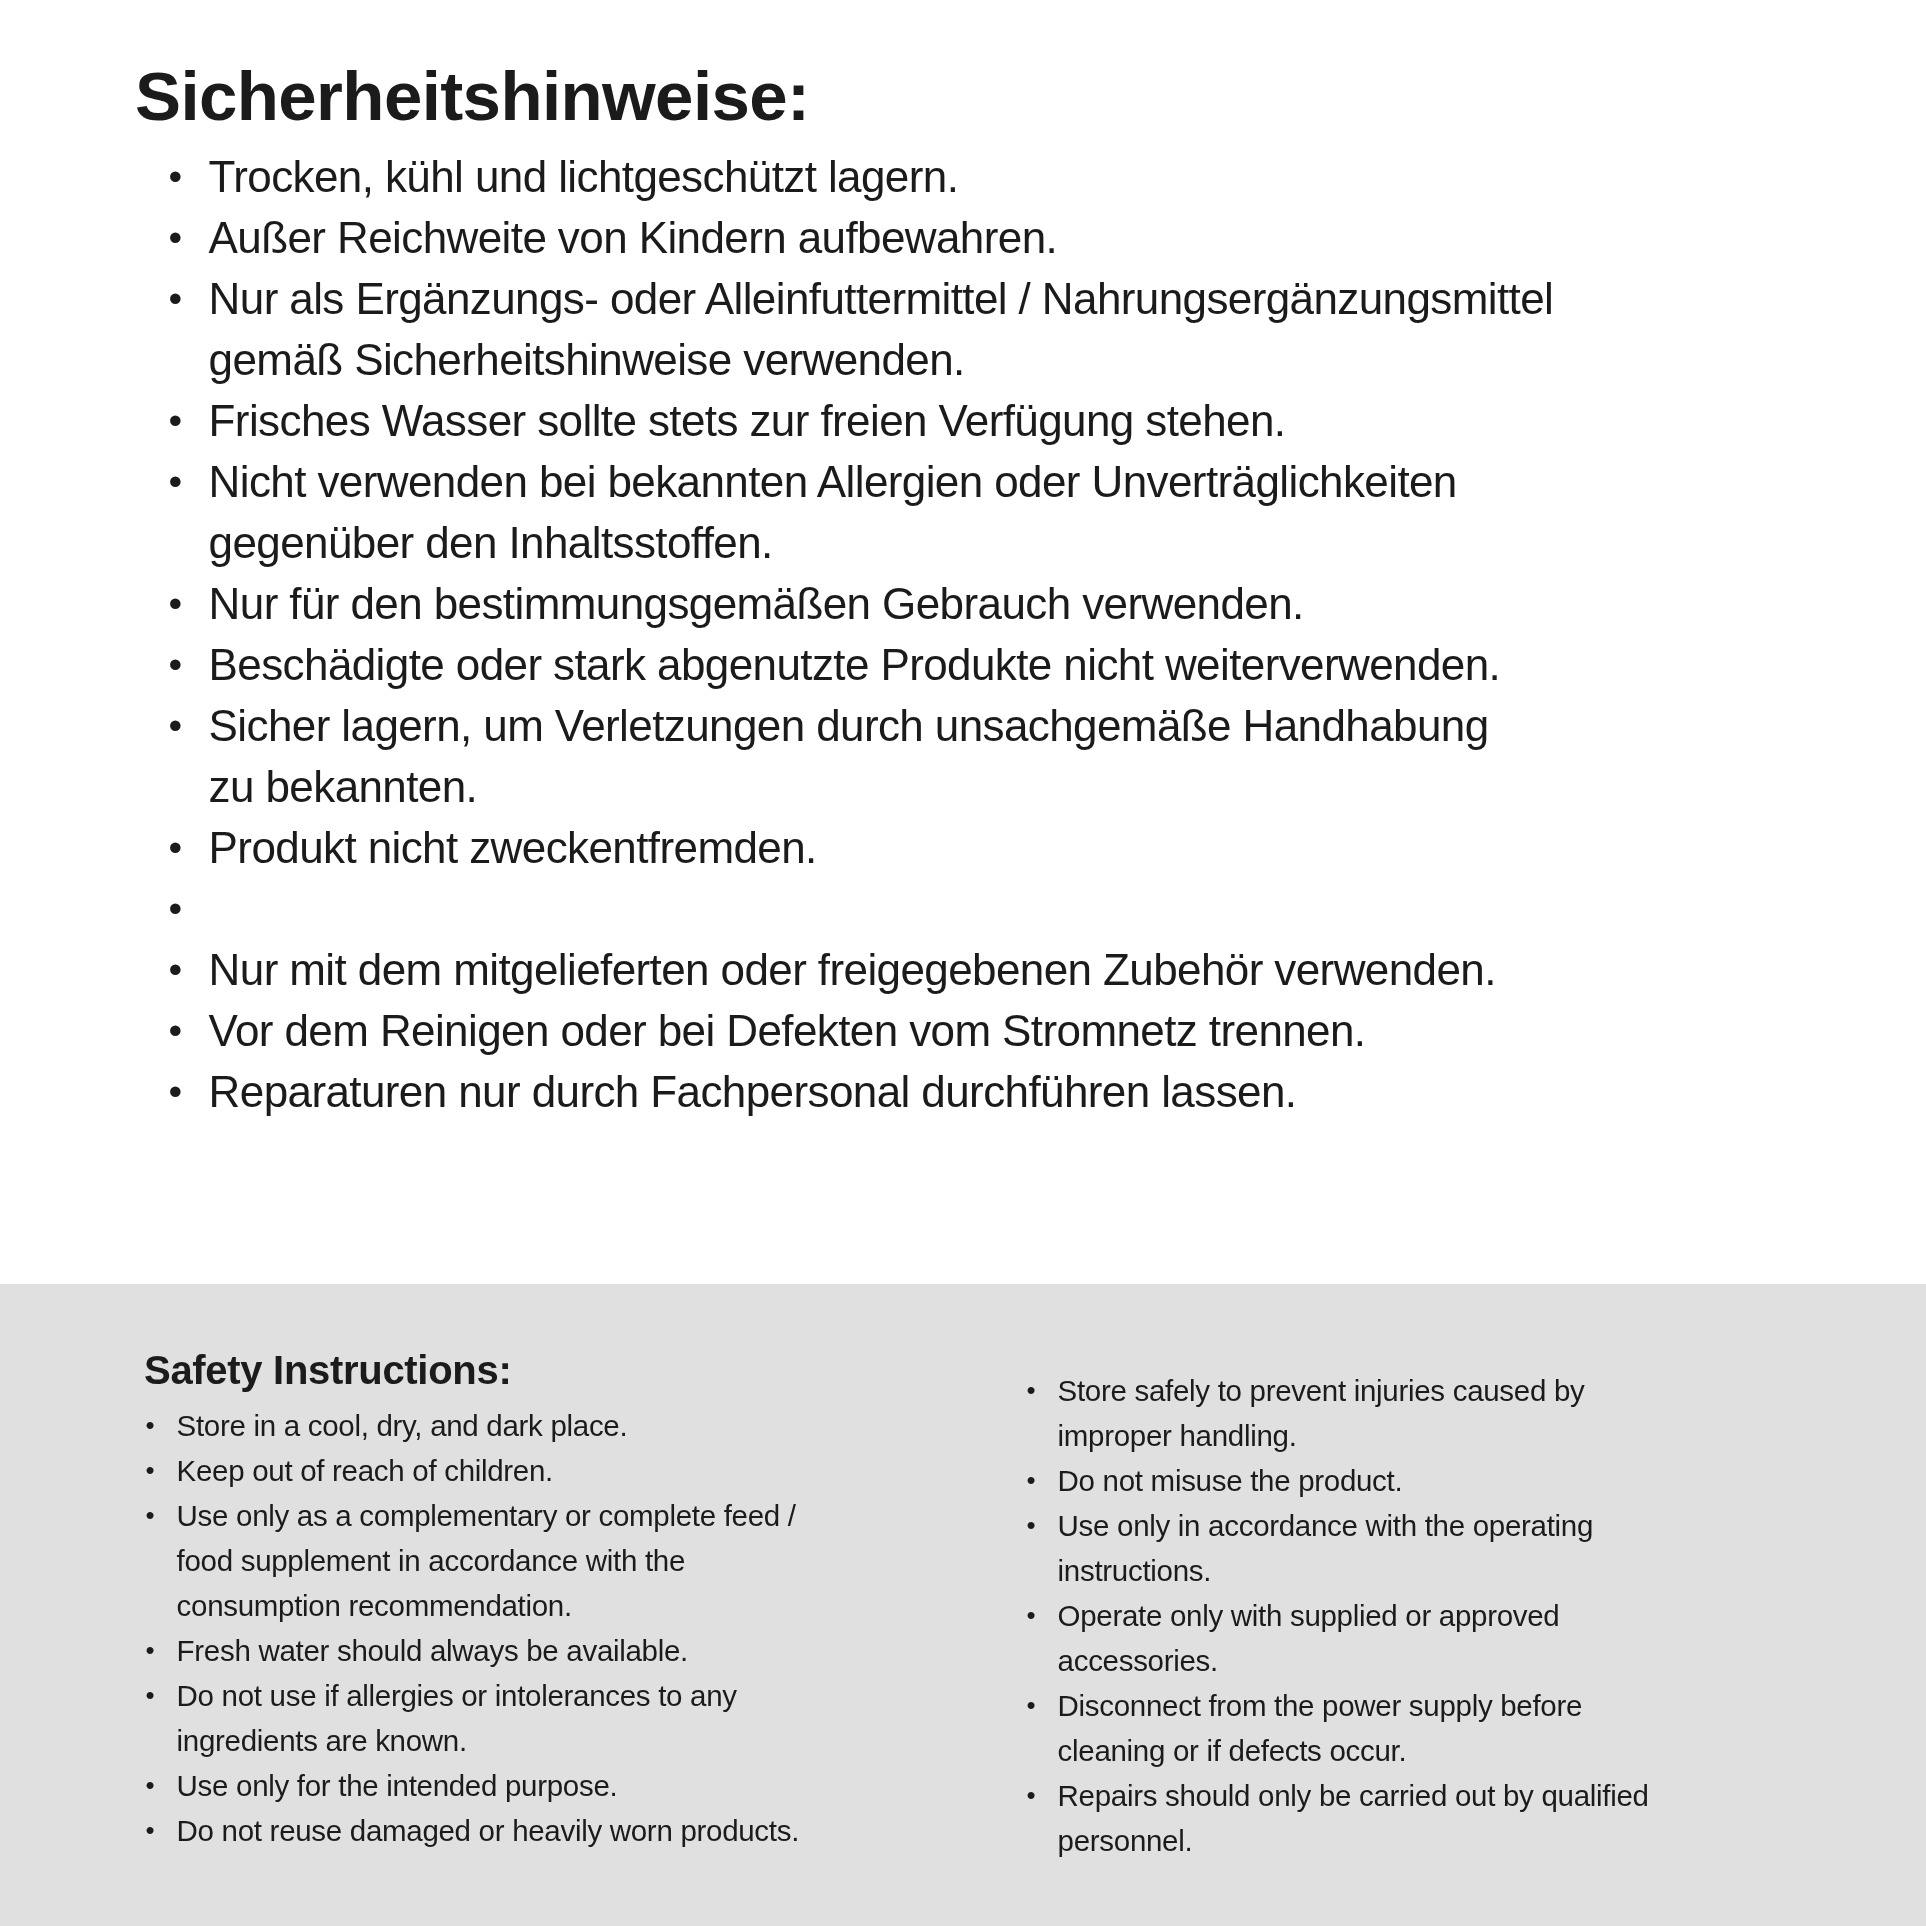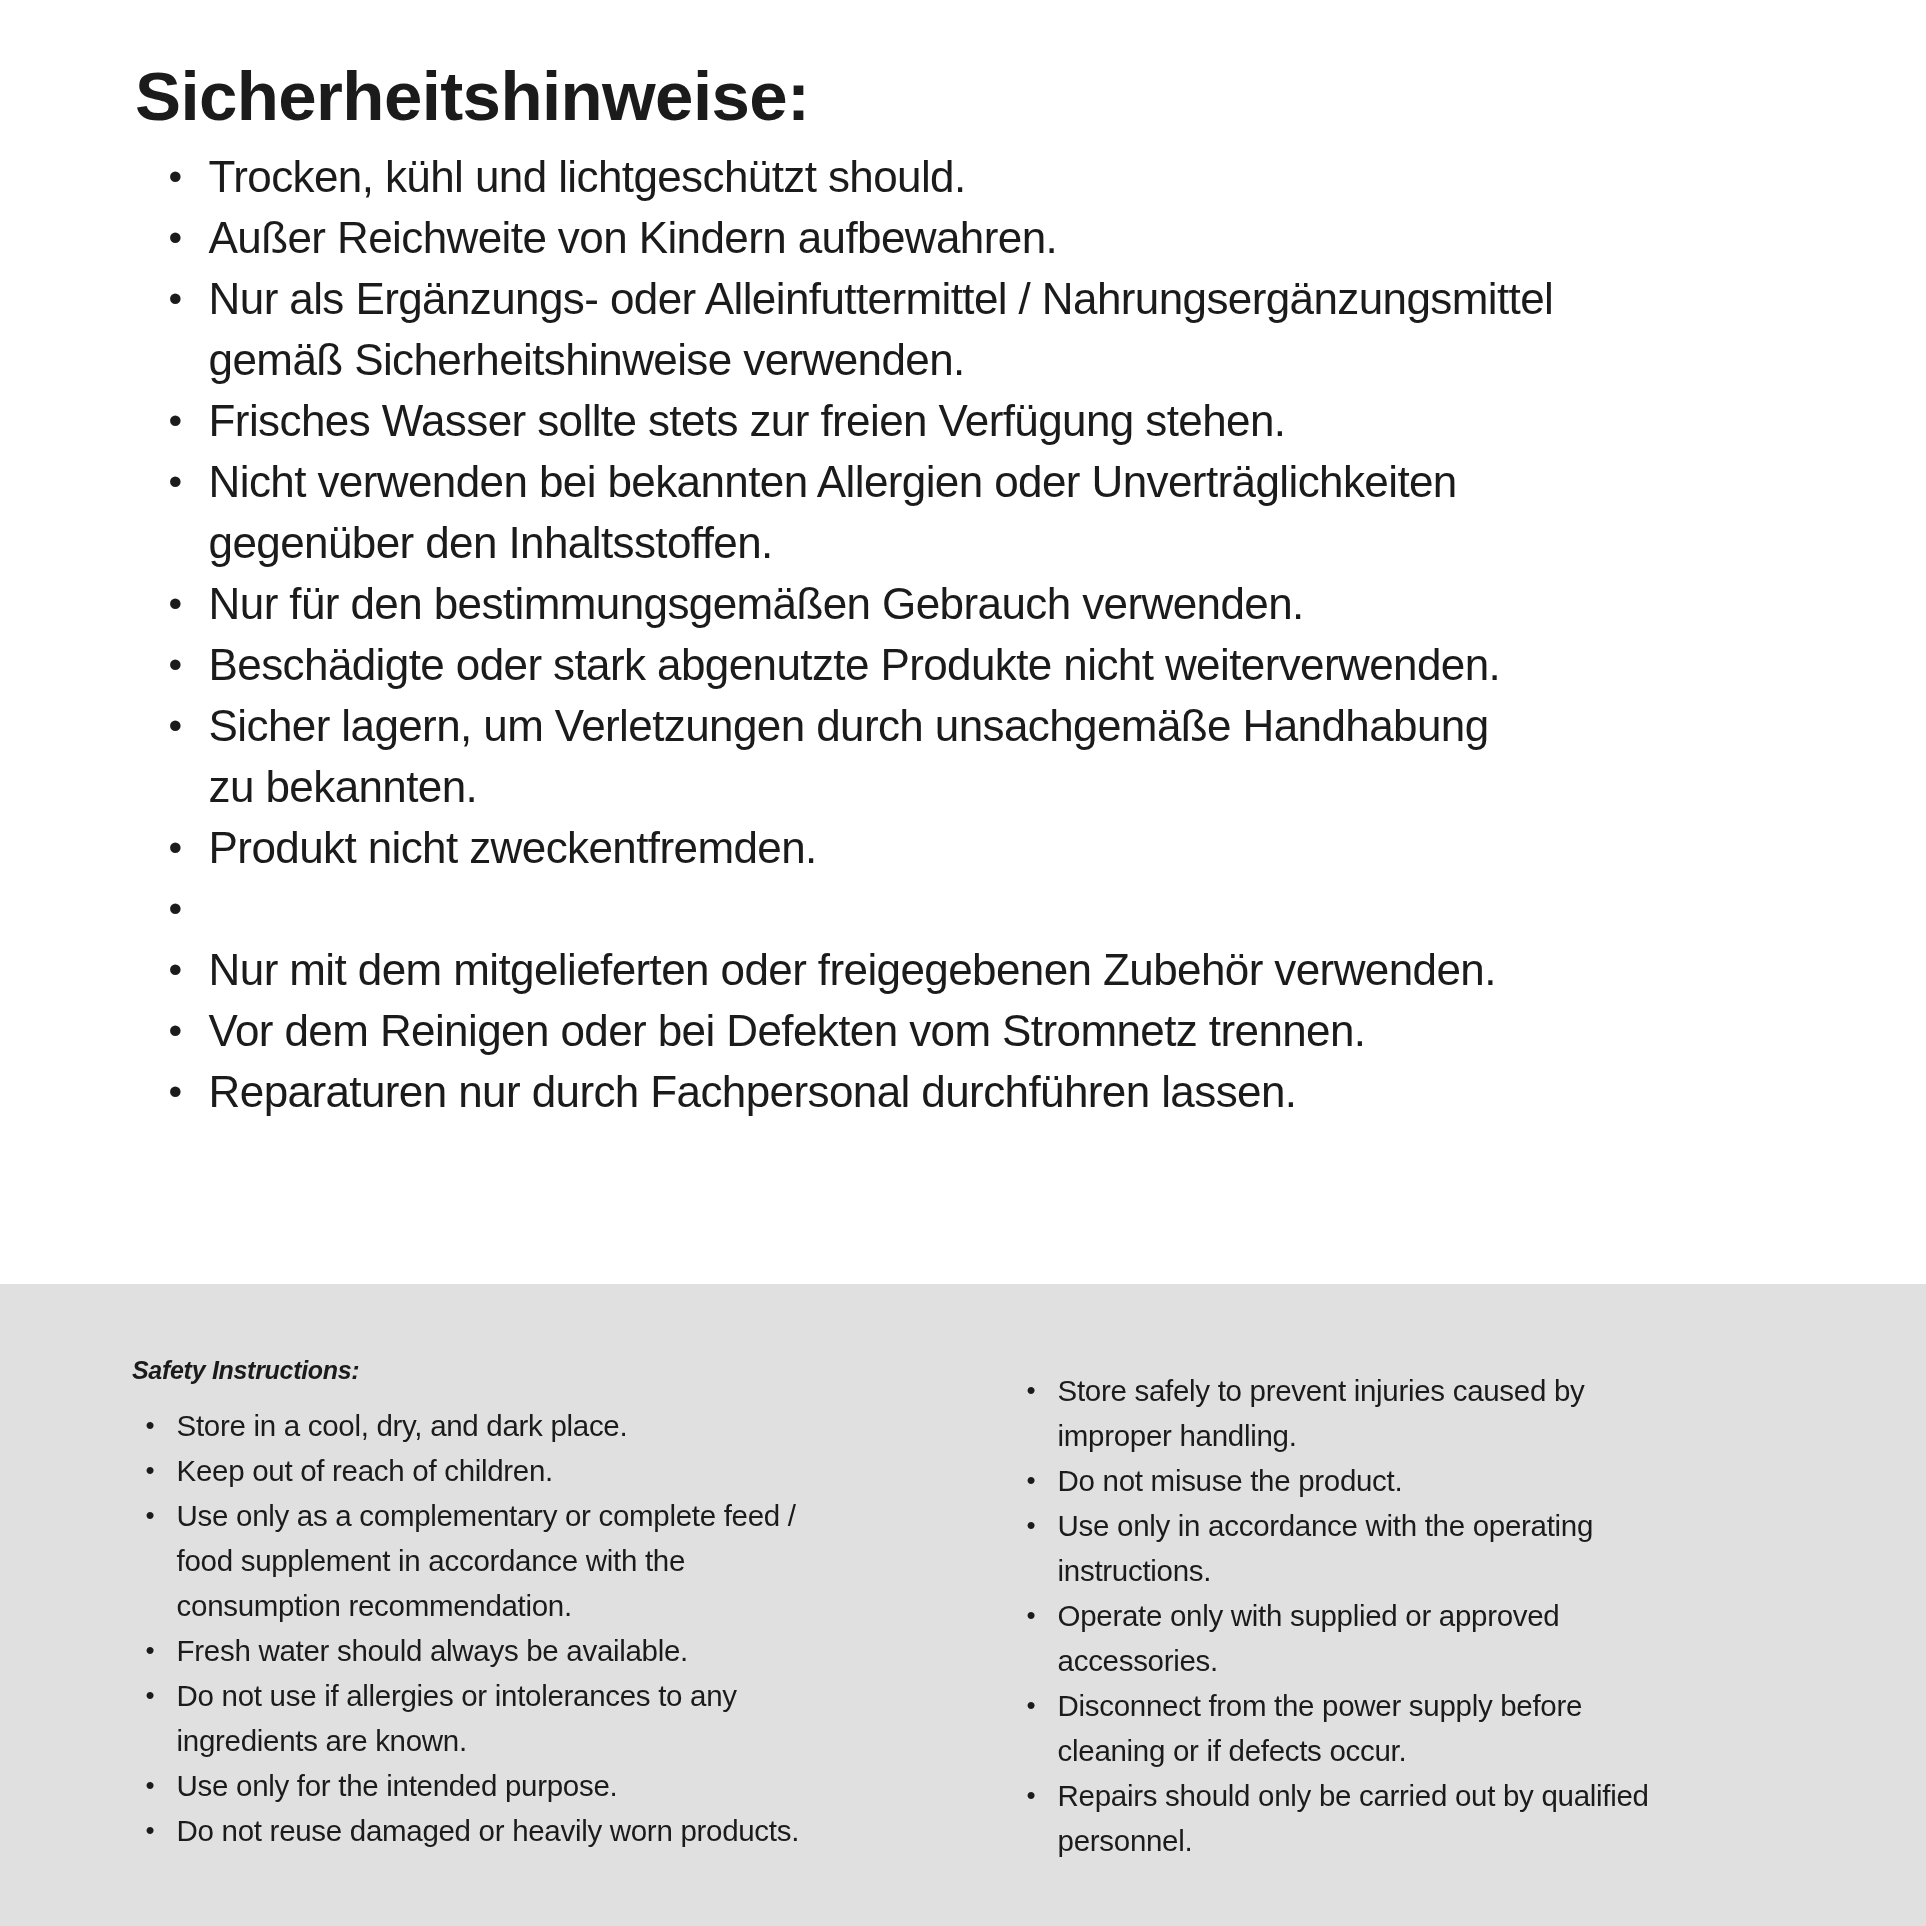--- a/index.html
+++ b/index.html
@@ -41,27 +41,26 @@
     white-space:nowrap;
   }
   .list-de .bullet{
     flex:0 0 40px;
     padding-left:2.6px;
     font-size:39px;
     line-height:61px;
   }
   .heading-en{
     position:absolute;
-    left:132px; top:1348px;
-    font-size:25px;
+    left:144px; top:1348px;
+    font-size:40px;
     font-weight:bold;
     line-height:45px;
     letter-spacing:-0.3px;
     white-space:nowrap;
-    font-style:italic;
   }
   .list-en{
     position:absolute;
     width:886px;
   }
   .list-en.left{ left:143px; top:1403px; }
   .list-en.right{ left:1024px; top:1368px; }
   .list-en .row{
     display:flex;
     height:45px;
@@ -80,21 +79,21 @@
 </head>
 <body>
 
 <div class="page">
 
   <div class="heading-de">Sicherheitshinweise:</div>
 
   <div class="list-de">
       <div class="row">
         <span class="bullet">•</span>
-        <span class="txt">Trocken, kühl und lichtgeschützt should.</span>
+        <span class="txt">Trocken, kühl und lichtgeschützt lagern.</span>
       </div>
       <div class="row">
         <span class="bullet">•</span>
         <span class="txt">Außer Reichweite von Kindern aufbewahren.</span>
       </div>
       <div class="row">
         <span class="bullet">•</span>
         <span class="txt">Nur als Ergänzungs- oder Alleinfuttermittel / Nahrungsergänzungsmittel</span>
       </div>
       <div class="row">

